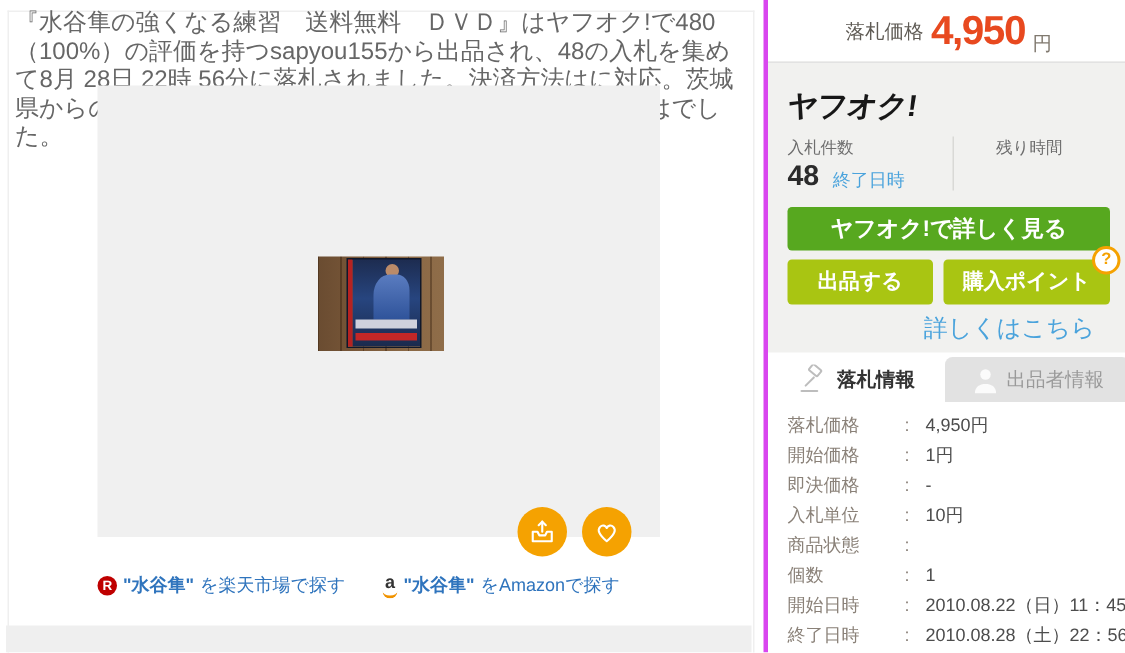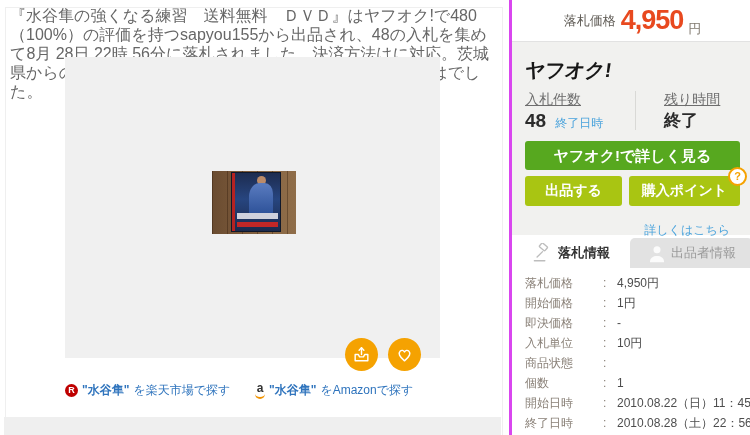--- a/index.html
+++ b/index.html
@@ -55,39 +55,39 @@
   .ph-price{font-size:27px;font-weight:bold;color:#e8491f;letter-spacing:-1px;line-height:1;}
   .ph-yen{font-size:13px;color:#80796f;align-self:flex-end;padding-bottom:3px;}
 
   .gray-box{position:absolute;left:0;top:41px;width:100%;height:194px;background:#f1f1ef;
     border-top:1px solid #e2e2e2;box-sizing:border-box;padding:0 13px;}
   .yalogo{margin-top:15px;font-size:20px;font-weight:bold;color:#171717;transform:skewX(-8deg);
     letter-spacing:-0.5px;display:inline-block;}
   .stats{display:flex;margin-top:7px;}
   .stat1{width:110px;}
   .stat2{border-left:1px solid #d9d9d6;padding-left:28px;flex:1;}
-  .stat-label{font-size:14px;color:#6d6d6d;text-decoration:underline;}
+  .stat-label{font-size:11px;color:#6d6d6d;}
   .stat-valrow{display:flex;align-items:flex-end;gap:9px;margin-top:2px;}
   .stat-big{font-size:19px;font-weight:bold;color:#2b2b2b;line-height:1;}
   .hist-link{font-size:12px;color:#4aa3dc;text-decoration:none;cursor:pointer;line-height:1.1;}
   .stat-end{font-size:17px;font-weight:bold;color:#2b2b2b;margin-top:3px;line-height:1;}
 
   .btn-primary{display:block;width:100%;height:29px;margin-top:11px;border:none;border-radius:3px;
     background:#57a81f;color:#fff;font-size:15px;font-weight:bold;cursor:pointer;
     font-family:inherit;line-height:29px;padding:0;}
   .btn-row{display:flex;gap:7px;margin-top:6px;}
   .btn-sec{height:30px;border:none;border-radius:3px;background:#a9c512;color:#fff;
     font-size:14px;font-weight:bold;cursor:pointer;font-family:inherit;padding:0;}
   .btn-sell{flex:0 0 97px;}
   .btn-points{flex:1;position:relative;}
   .q-badge{position:absolute;right:-7px;top:-9px;width:15px;height:15px;border-radius:50%;
     background:#fff;border:2px solid #f5a201;color:#f5a201;font-size:11px;font-weight:bold;
     display:flex;align-items:center;justify-content:center;line-height:1;}
-  .details-link{display:block;text-align:right;margin-top:16px;padding-right:10px;
-    font-size:12px;color:#4aa3dc;text-decoration:none;cursor:pointer;}
+  .details-link{display:block;text-align:right;margin-top:6px;padding-right:10px;
+    font-size:16px;color:#4aa3dc;text-decoration:none;cursor:pointer;}
 
   .tabs{position:absolute;left:0;top:238px;width:100%;height:30px;display:flex;}
   .tab{display:flex;align-items:center;justify-content:center;gap:4px;font-size:13px;cursor:pointer;}
   .tab-active{width:118px;background:#fff;font-weight:bold;color:#333;}
   .tab-inactive{width:123px;background:#e2e2e2;color:#9a9a9a;border-radius:5px 5px 0 0;}
   .tab svg{display:block;}
 
   .info-table{position:absolute;left:13px;top:273px;right:4px;}
   .info-row{display:flex;padding:3px 0;font-size:12px;line-height:14px;}
   .info-label{width:78px;color:#8a8178;flex:none;}
@@ -162,21 +162,20 @@
     <div class="stats">
       <div class="stat1">
         <div class="stat-label">入札件数</div>
         <div class="stat-valrow">
           <span class="stat-big">48</span>
           <a class="hist-link">終了日時</a>
         </div>
       </div>
       <div class="stat2">
         <div class="stat-label">残り時間</div>
-        <div class="stat-end">終了</div>
       </div>
     </div>
 
     <button class="btn-primary">ヤフオク!で詳しく見る</button>
 
     <div class="btn-row">
       <button class="btn-sec btn-sell">出品する</button>
       <button class="btn-sec btn-points">
         <span>購入ポイント</span>
         <span class="q-badge">?</span>

